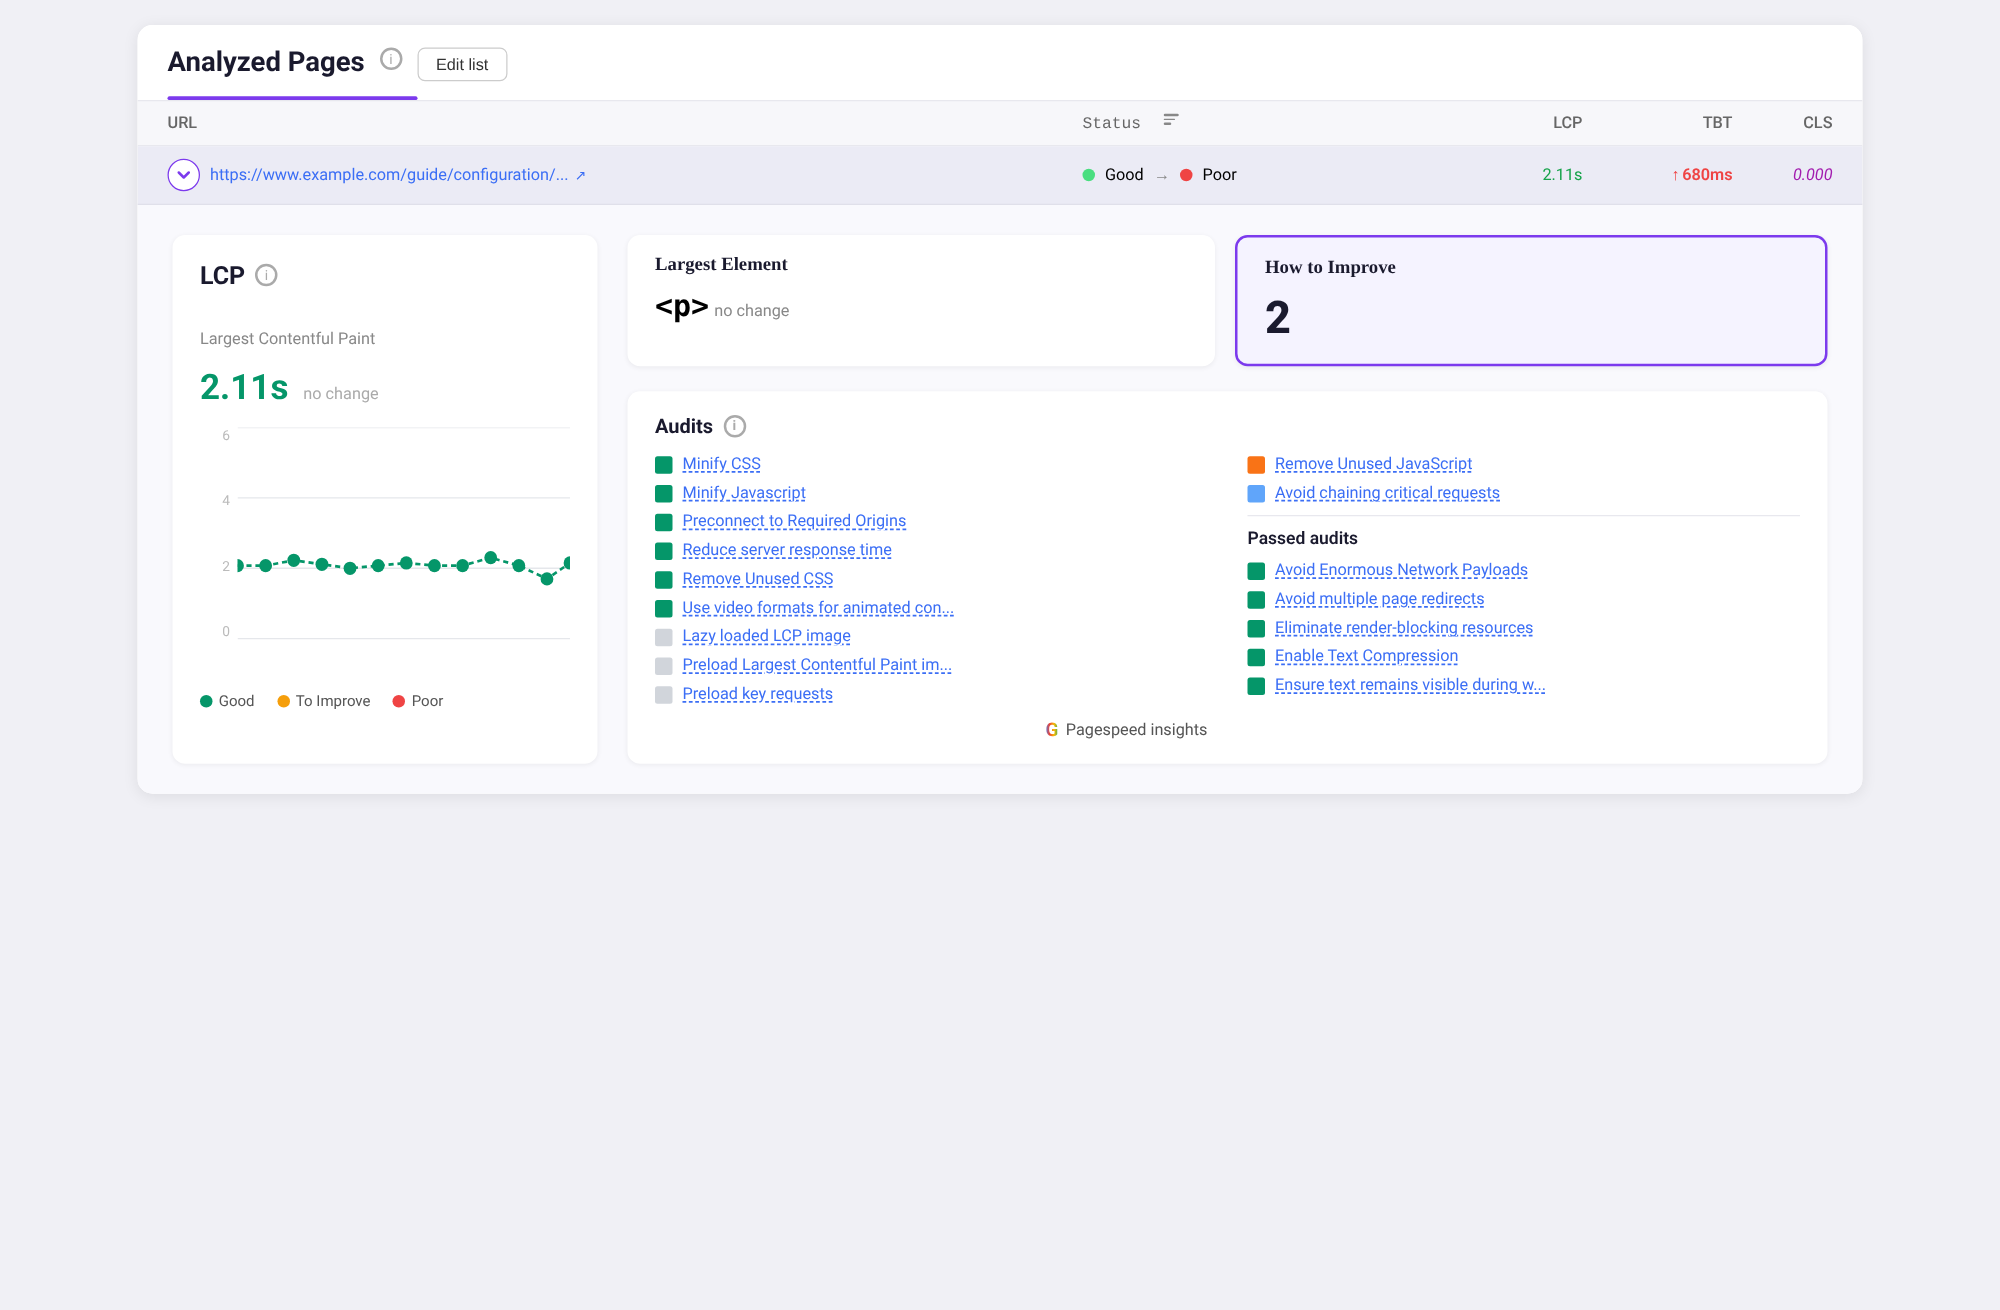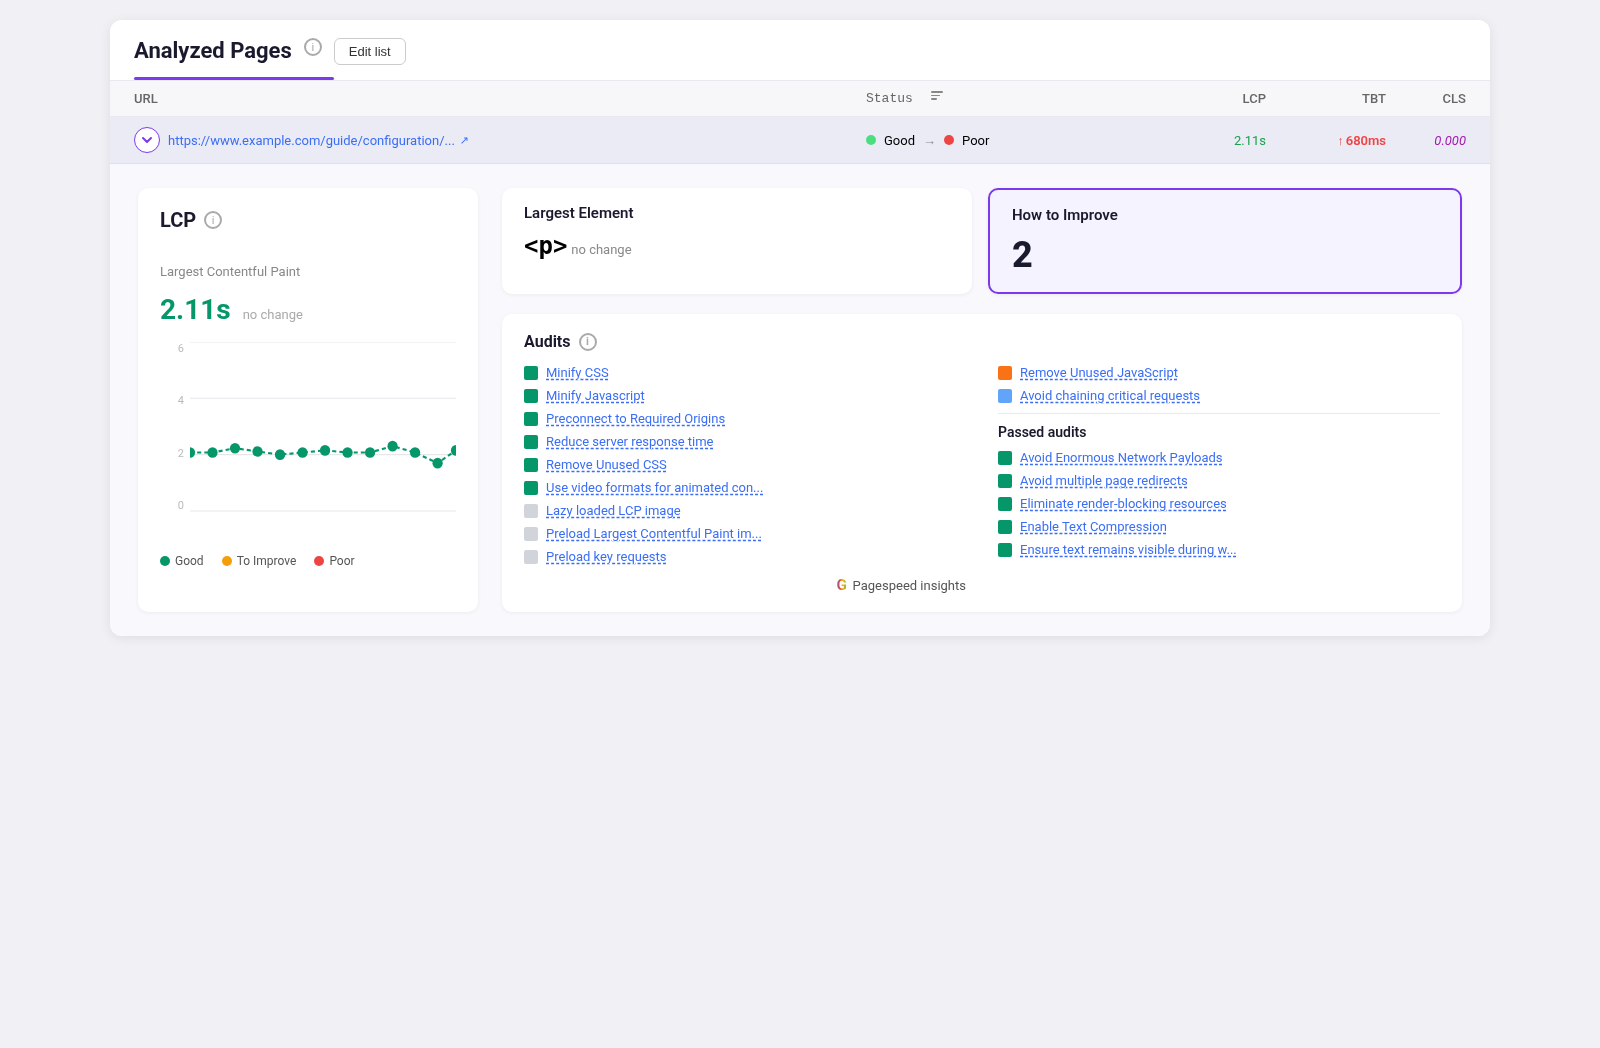--- a/index.html
+++ b/index.html
@@ -277,20 +277,21 @@
     }
     .info-card.highlighted {
       border: 2px solid #7c3aed;
       background: #f5f3ff;
     }
     .card-title {
       font-size: 15px;
       font-weight: 600;
       color: #1a1a2e;
       margin-bottom: 10px;
+      font-family: Liberation Serif, serif;
     }
     .card-tag-mono {
       font-family: monospace;
       font-size: 24px;
       font-weight: 700;
     }
     .card-sub {
       font-size: 13px;
       color: #888;
       font-weight: 400;

